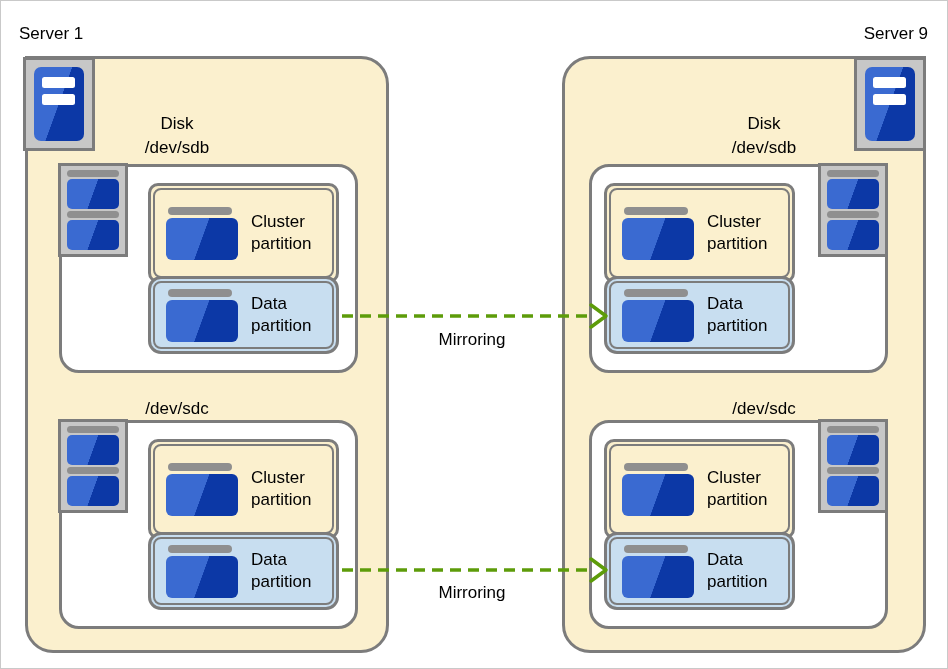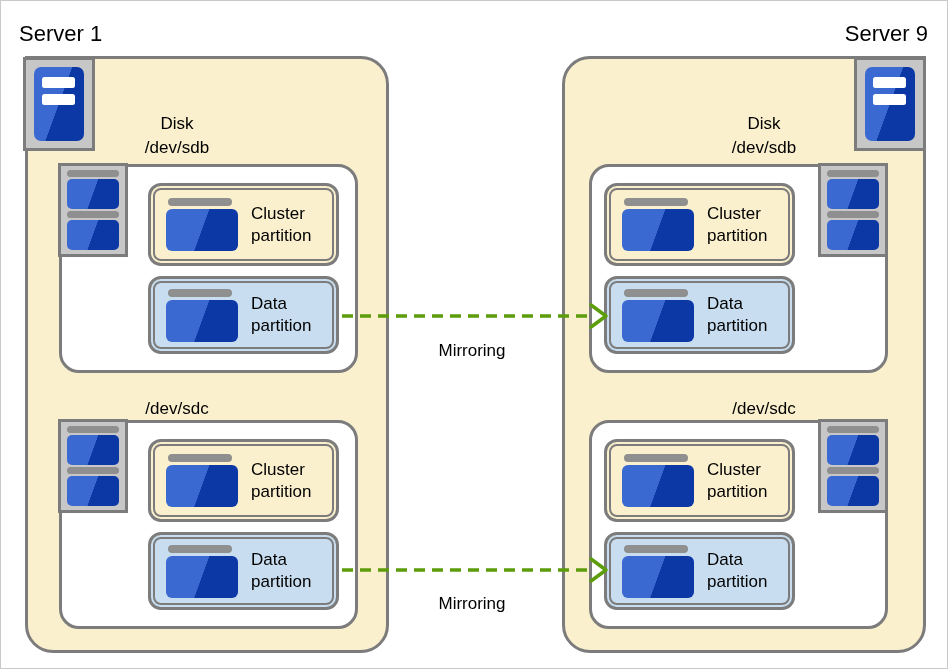--- a/index.html
+++ b/index.html
@@ -16,21 +16,21 @@
     --text-black:#000000;
   }
   *{margin:0;padding:0;box-sizing:border-box;}
   body{background:#fff;font-family:"Liberation Sans", sans-serif;}
   .canvas{
     position:relative;width:948px;height:669px;background:#fff;
     border:1px solid var(--canvas-border);overflow:hidden;
     color:var(--text-black);
   }
   .abs{position:absolute;}
-  .srv-label{font-size:22px;line-height:22px;color:var(--text-black);}
+  .srv-label{font-size:17px;line-height:22px;color:var(--text-black);}
   .server-box{
     position:absolute;width:364px;height:597px;top:55px;
     background:var(--server-fill);
     border:3px solid var(--border-gray);
   }
   .server-left{left:24px;border-radius:0 28px 28px 28px;}
   .server-right{left:561px;border-radius:28px 0 28px 28px;}
 
   .disk-title{position:absolute;width:200px;text-align:center;font-size:17px;line-height:24px;margin-top:7px;}
 
@@ -73,31 +73,31 @@
   
   .partition{
     position:absolute;width:191px;
     border:3px solid var(--border-gray);border-radius:13px;
     display:flex;align-items:center;gap:13px;padding-left:15px;
   }
   .partition::before{
     content:"";position:absolute;inset:2px;border:2px solid var(--border-gray);
     border-radius:8px;pointer-events:none;
   }
-  .partition.cluster{background:var(--partition-cluster-fill);height:83px;}
+  .partition.cluster{background:var(--partition-cluster-fill);height:100px;border-radius:10px;}
   .partition.data{background:var(--partition-data-fill);height:78px;align-items:center;}
   .disk-glyph{width:72px;flex:0 0 auto;}
   .disk-glyph .bar{width:64px;height:8px;margin-left:2px;border-radius:4px;background:var(--disk-bar-gray);}
   .disk-glyph .platter{
     margin-top:3px;width:72px;height:42px;border-radius:6px;
     background:linear-gradient(110deg, var(--icon-blue-light) 49.5%, var(--icon-blue-dark) 50%);
   }
   .partition .p-label{font-size:17px;line-height:22px;width:104px;}
 
-  .mirroring-label{position:absolute;width:200px;text-align:center;font-size:17px;line-height:20px;margin-top:11px;}
+  .mirroring-label{position:absolute;width:200px;text-align:center;font-size:17px;line-height:20px;}
   .arrow-svg{position:absolute;overflow:visible;}
 </style>
 </head>
 <body>
 
 <div class="canvas">
 
   <div class="abs srv-label" style="left:18px;top:22px;">Server 1</div>
   <div class="abs srv-label" style="right:19px;top:22px;text-align:right;">Server 9</div>
 

